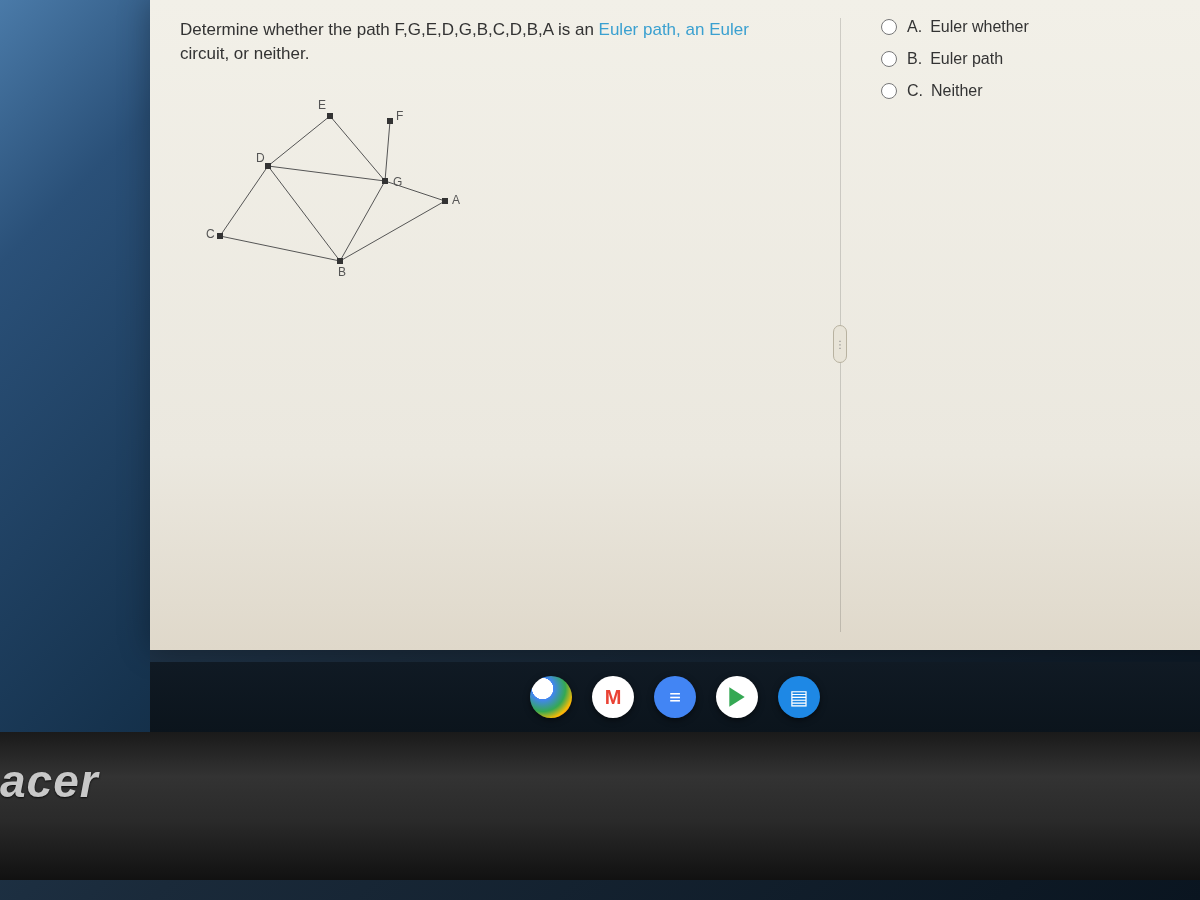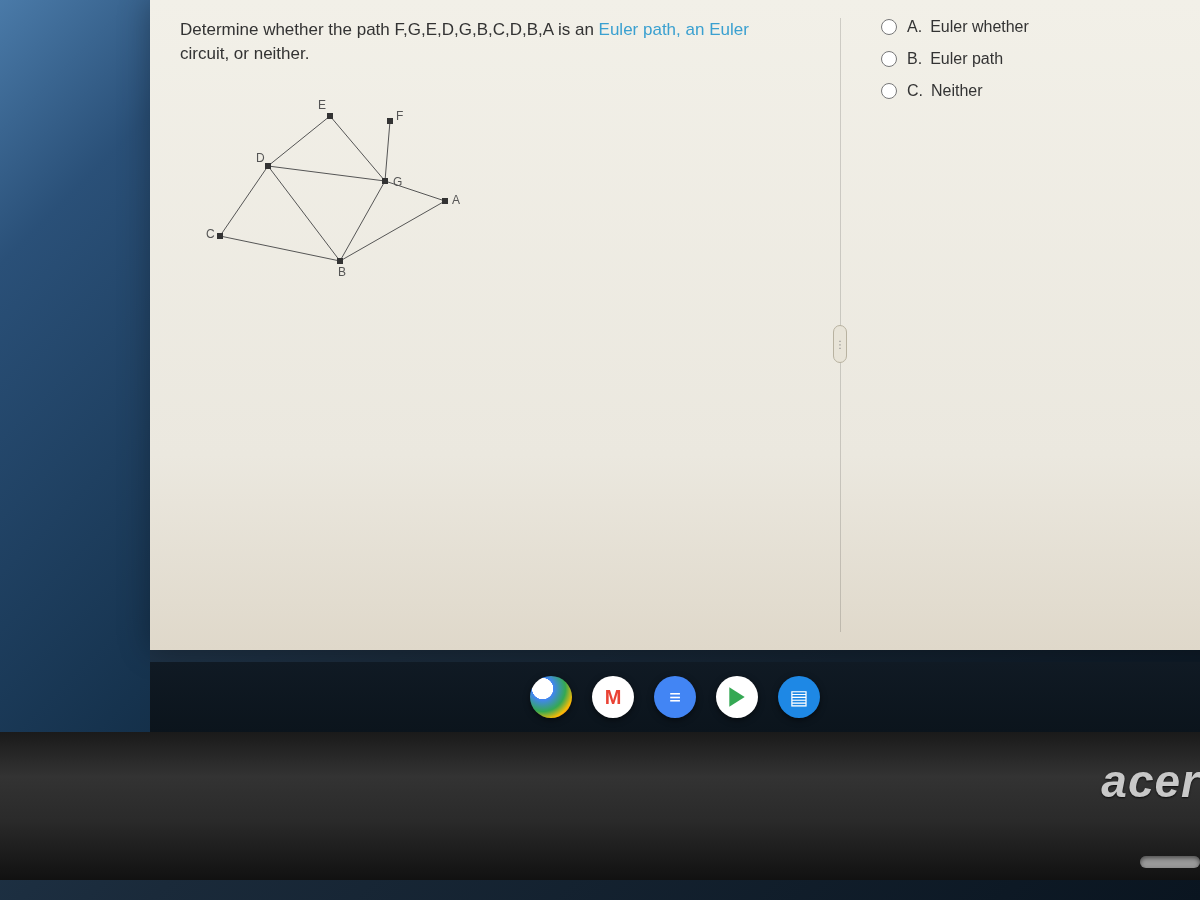--- a/index.html
+++ b/index.html
@@ -117,21 +117,21 @@
   .icon-files { background: #1e88e5; }
   .laptop-bezel {
     position: absolute;
     top: 732px;
     left: 0;
     width: 1200px;
     height: 148px;
     background: linear-gradient(180deg, #1a1a1a 0%, #333 30%, #2a2a2a 60%, #111 100%);
     display: flex;
     flex-direction: column;
-    align-items: flex-end;
+    align-items: flex-start;
     justify-content: flex-start;
     padding-top: 22px;
   }
   .brand-logo {
     font-family: Arial, sans-serif;
     font-size: 46px;
     font-style: italic;
     font-weight: 600;
     color: #c8c8c8;
     letter-spacing: 1px;

